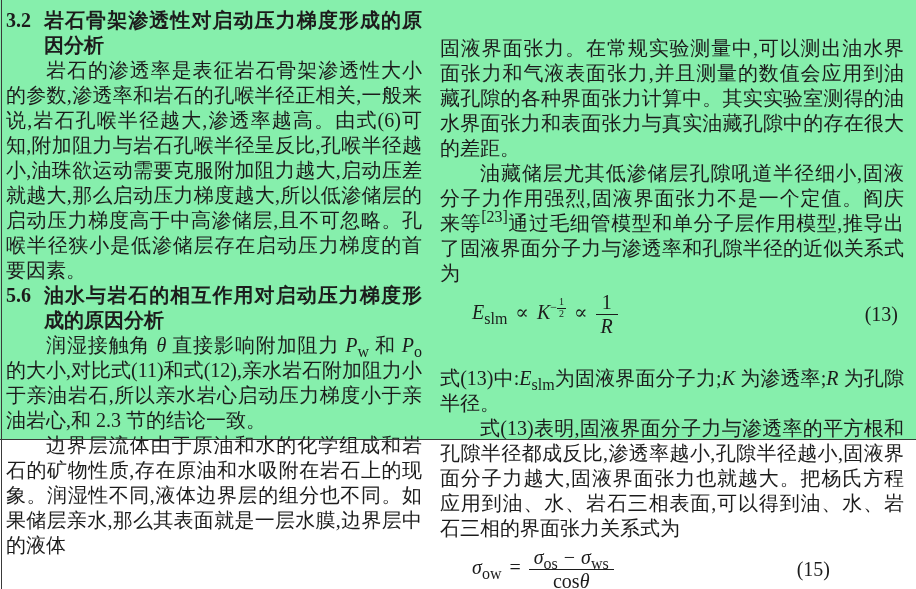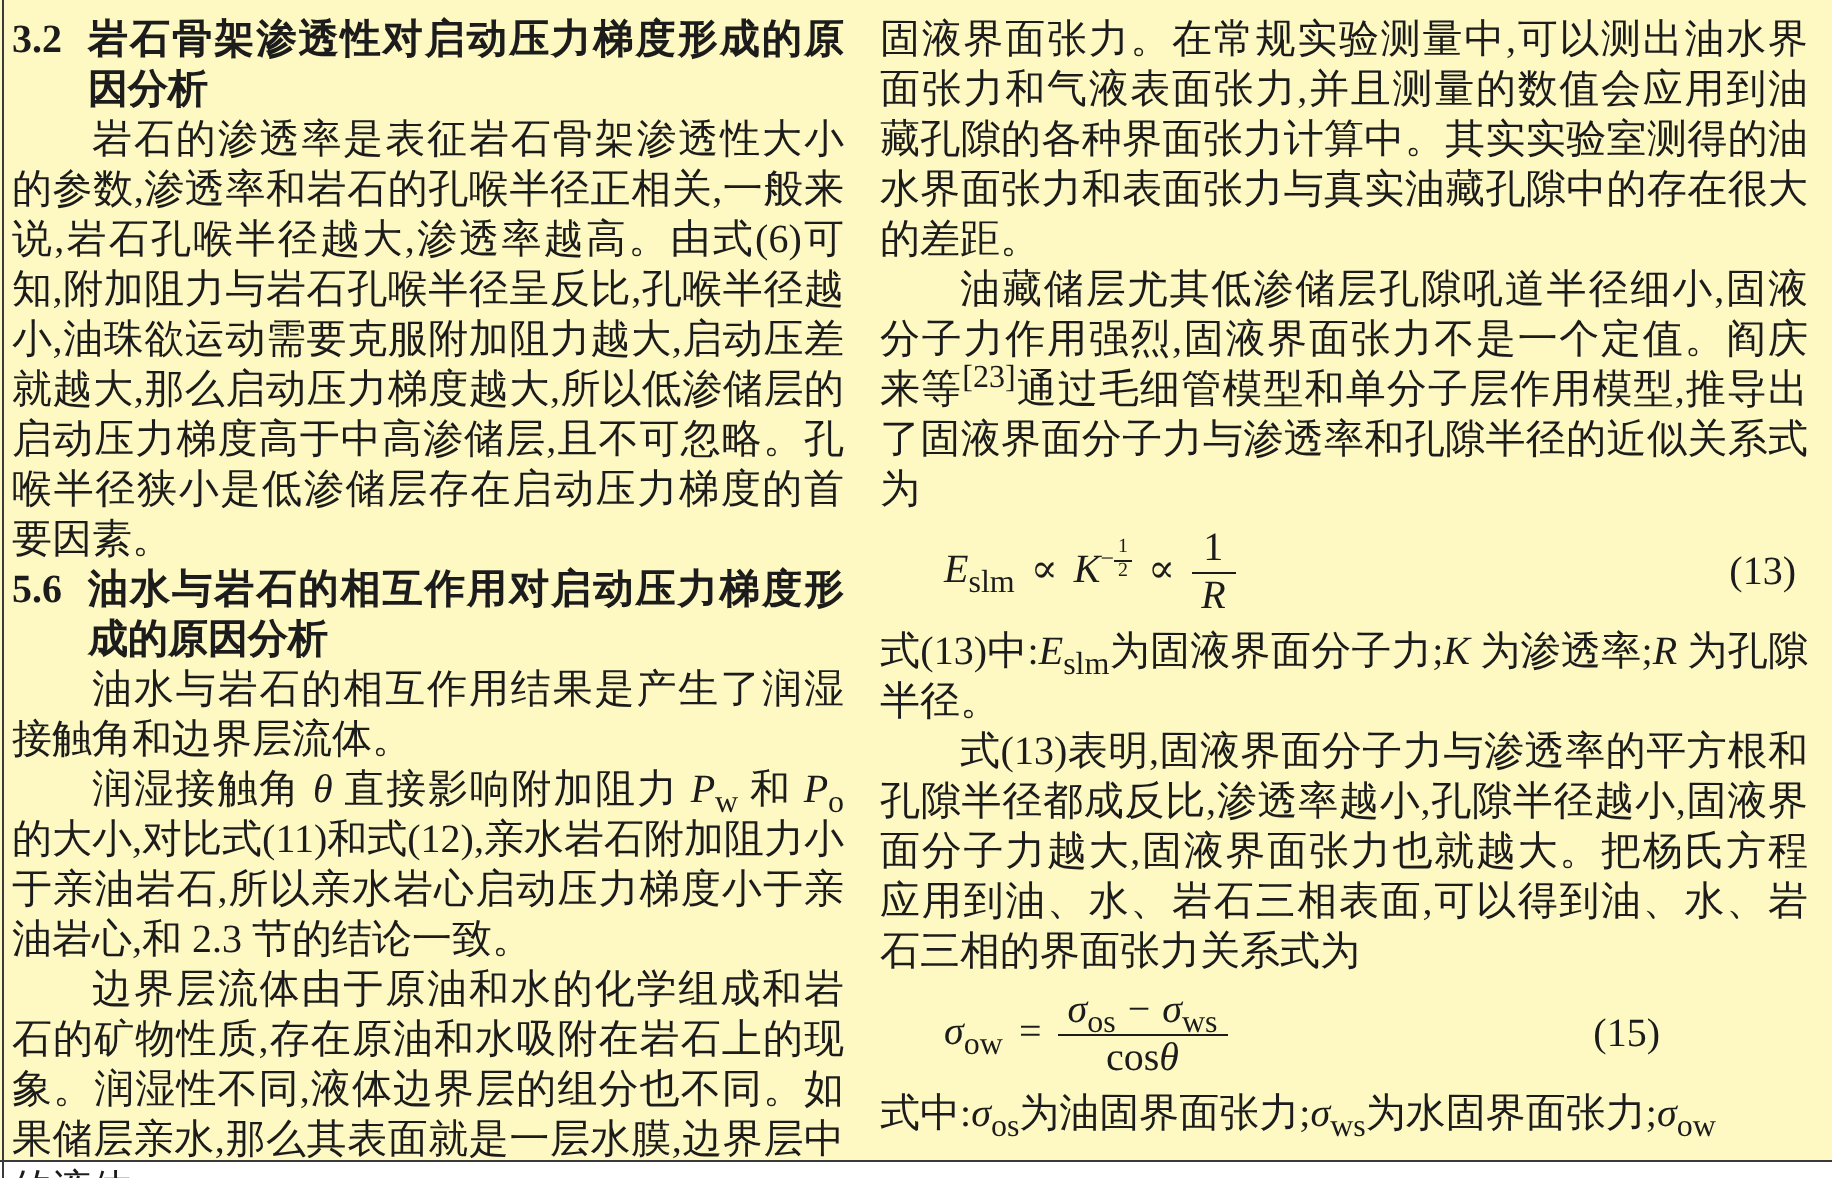--- a/index.html
+++ b/index.html
@@ -1,28 +1,28 @@
 <!DOCTYPE html>
 <html><head>
 <meta charset="utf-8">
 <style>
   html,body{margin:0;padding:0;}
   body{
     width:916px;height:589px;overflow:hidden;background:#ffffff;
     font-family:"Liberation Serif","DejaVu Serif",serif;color:#1c1c1c;
   }
-  .page{position:relative;width:916px;height:581px;background:#fef9c3;}
+  .page{position:relative;width:916px;height:440px;background:#86efac;}
   .edge-left{position:absolute;left:1px;top:0;width:1px;height:589px;background:#3a3a3a;}
   .edge-bottom{position:absolute;left:0;bottom:0;width:916px;height:1px;background:#3a3a3a;}
   .columns{display:flex;padding:8px 6px 0 6px;gap:18px;}
   .col{font-size:20px;line-height:25px;}
   .col.left{width:416px;}
   .col.right{width:464px;}
   p.para{margin:0;text-align:justify;text-indent:2em;word-break:break-all;}
-  p.noindent{text-indent:0;}
+  p.noindent{text-indent:0;margin-top:28px;}
   .heading{display:flex;font-weight:bold;margin:0;}
   .hnum{flex:0 0 auto;margin-right:13px;}
   .htext{flex:1 1 auto;text-align:justify;}
   i{font-style:italic;}
   sub{font-size:16px;line-height:0;}
   sup.cite{font-size:16px;line-height:0;}
   .equation{display:flex;align-items:center;margin:5px 0 4px 0;padding-left:32px;}
   .eqnum{margin-left:auto;}
   .eqnum.pull{padding-right:74px;}
   .eqnum.edge{padding-right:6px;}
@@ -50,21 +50,20 @@
       <div class="heading">
         <span class="hnum">3.2</span>
         <span class="htext">岩石骨架渗透性对启动压力梯度形成的原因分析</span>
       </div>
       <p class="para">岩石的渗透率是表征岩石骨架渗透性大小的参数,渗透率和岩石的孔喉半径正相关,一般来说,岩石孔喉半径越大,渗透率越高。由式(6)可知,附加阻力与岩石孔喉半径呈反比,孔喉半径越小,油珠欲运动需要克服附加阻力越大,启动压差就越大,那么启动压力梯度越大,所以低渗储层的启动压力梯度高于中高渗储层,且不可忽略。孔喉半径狭小是低渗储层存在启动压力梯度的首要因素。</p>
 
       <div class="heading">
         <span class="hnum">5.6</span>
         <span class="htext">油水与岩石的相互作用对启动压力梯度形成的原因分析</span>
       </div>
-      <p class="para">油水与岩石的相互作用结果是产生了润湿接触角和边界层流体。</p>
 
       <p class="para"><span>润湿接触角 </span><i>θ</i><span> 直接影响附加阻力 </span><i>P</i><sub>w</sub><span> 和 </span><i>P</i><sub>o</sub><span> 的大小,对比式(11)和式(12),亲水岩石附加阻力小于亲油岩石,所以亲水岩心启动压力梯度小于亲油岩心,和 2.3 节的结论一致。</span></p>
 
       <p class="para">边界层流体由于原油和水的化学组成和岩石的矿物性质,存在原油和水吸附在岩石上的现象。润湿性不同,液体边界层的组分也不同。如果储层亲水,那么其表面就是一层水膜,边界层中的液体</p>
     </div>
 
     <div class="col right">
       <p class="para noindent">固液界面张力。在常规实验测量中,可以测出油水界面张力和气液表面张力,并且测量的数值会应用到油藏孔隙的各种界面张力计算中。其实实验室测得的油水界面张力和表面张力与真实油藏孔隙中的存在很大的差距。</p>
 
       <p class="para"><span>油藏储层尤其低渗储层孔隙吼道半径细小,固液分子力作用强烈,固液界面张力不是一个定值。阎庆来等</span><sup class="cite">[23]</sup><span>通过毛细管模型和单分子层作用模型,推导出了固液界面分子力与渗透率和孔隙半径的近似关系式为</span></p>

